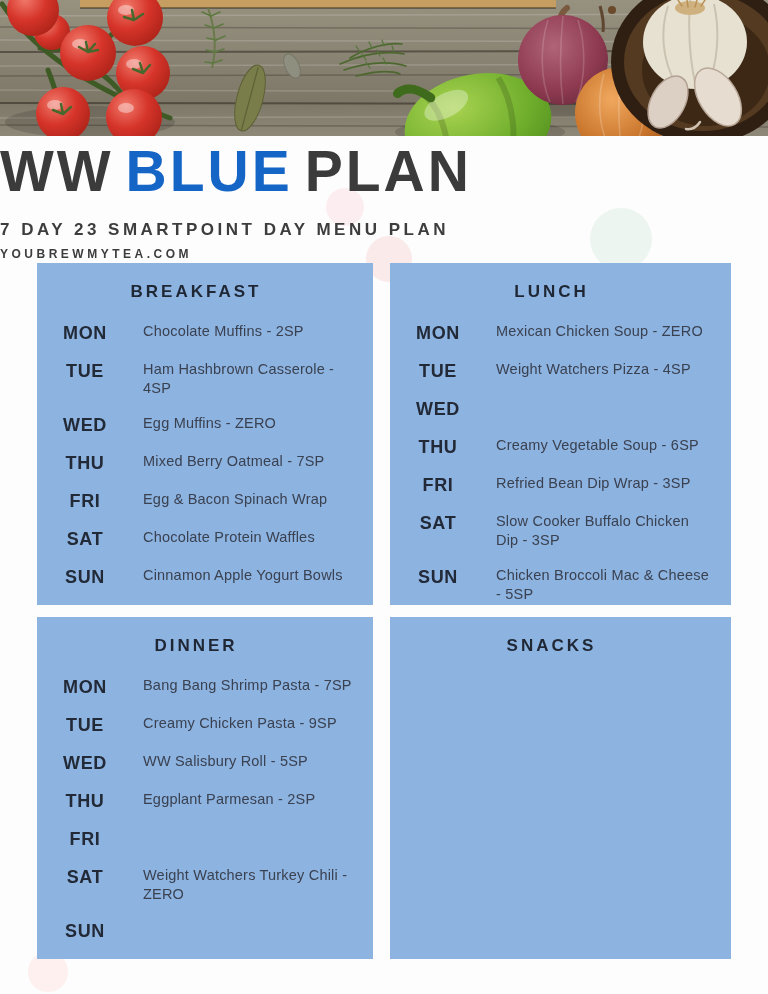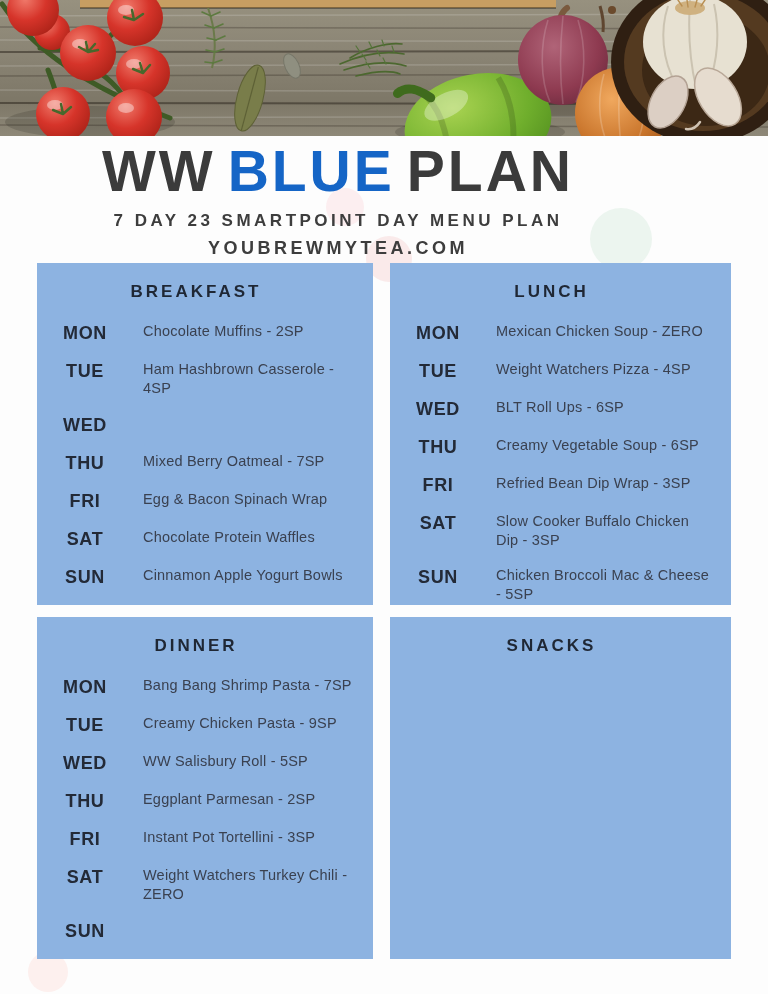--- a/index.html
+++ b/index.html
@@ -10,35 +10,35 @@
   }
   .dot{position:absolute;border-radius:50%;z-index:0;}
   #dot-mint{left:590px;top:208px;width:62px;height:62px;background:#ecf5ef;}
   #dot-pink1{left:326px;top:188px;width:38px;height:38px;background:#fceef0;}
   #dot-pink2{left:366px;top:236px;width:46px;height:46px;background:#faeaea;}
   #dot-pink3{left:28px;top:952px;width:40px;height:40px;background:#fdf0ee;}
 
   .banner{position:absolute;top:0;left:0;width:768px;height:136px;z-index:1;}
   .banner svg{display:block;}
 
-  .header{position:absolute;top:136px;left:0;width:676px;text-align:center;z-index:1;}
+  .header{position:absolute;top:136px;left:0;width:676px;z-index:1;}
   .title{
     margin:6px 0 0 0;
     font-size:57px;font-weight:800;letter-spacing:3px;
     color:var(--title_dark,#3b3b3b);line-height:1.05;
   }
   .title .t-blue{color:var(--accent_blue,#1565c6);margin:0 12px;}
   .subtitle{
-    margin-top:9px;
+    margin-top:18px;
     font-size:17px;font-weight:700;letter-spacing:3.5px;
     color:var(--subtitle_dark,#3d3d3d);
   }
   .website{
     margin-top:7px;
-    font-size:18px;font-weight:700;letter-spacing:3.5px;
+    font-size:12px;font-weight:700;letter-spacing:3.5px;
     color:var(--subtitle_dark,#3d3d3d);
   }
 
   .grid{
     position:absolute;top:263px;left:37px;z-index:1;
     display:grid;grid-template-columns:336px 341px;
     column-gap:17px;row-gap:12px;
   }
   .panel{
     background:var(--panel_blue,#8db3e1);
@@ -273,20 +273,21 @@
     <span class="item">Chocolate Muffins - 2SP</span>
   </div>
 
   <div class="row">
     <span class="day">TUE</span>
     <span class="item">Ham Hashbrown Casserole - 4SP</span>
   </div>
 
   <div class="row">
     <span class="day">WED</span>
+    <span class="item">Egg Muffins - ZERO</span>
   </div>
 
   <div class="row">
     <span class="day">THU</span>
     <span class="item">Mixed Berry Oatmeal - 7SP</span>
   </div>
 
   <div class="row">
     <span class="day">FRI</span>
     <span class="item">Egg &amp; Bacon Spinach Wrap</span>
@@ -311,21 +312,20 @@
     <span class="item">Mexican Chicken Soup - ZERO</span>
   </div>
 
   <div class="row">
     <span class="day">TUE</span>
     <span class="item">Weight Watchers Pizza - 4SP</span>
   </div>
 
   <div class="row">
     <span class="day">WED</span>
-    <span class="item">BLT Roll Ups - 6SP</span>
   </div>
 
   <div class="row">
     <span class="day">THU</span>
     <span class="item">Creamy Vegetable Soup - 6SP</span>
   </div>
 
   <div class="row">
     <span class="day">FRI</span>
     <span class="item">Refried Bean Dip Wrap - 3SP</span>
@@ -360,21 +360,20 @@
     <span class="item">WW Salisbury Roll - 5SP</span>
   </div>
 
   <div class="row">
     <span class="day">THU</span>
     <span class="item">Eggplant Parmesan - 2SP</span>
   </div>
 
   <div class="row">
     <span class="day">FRI</span>
-    <span class="item">Instant Pot Tortellini - 3SP</span>
   </div>
 
   <div class="row">
     <span class="day">SAT</span>
     <span class="item">Weight Watchers Turkey Chili - ZERO</span>
   </div>
 
   <div class="row">
     <span class="day">SUN</span>
   </div>

